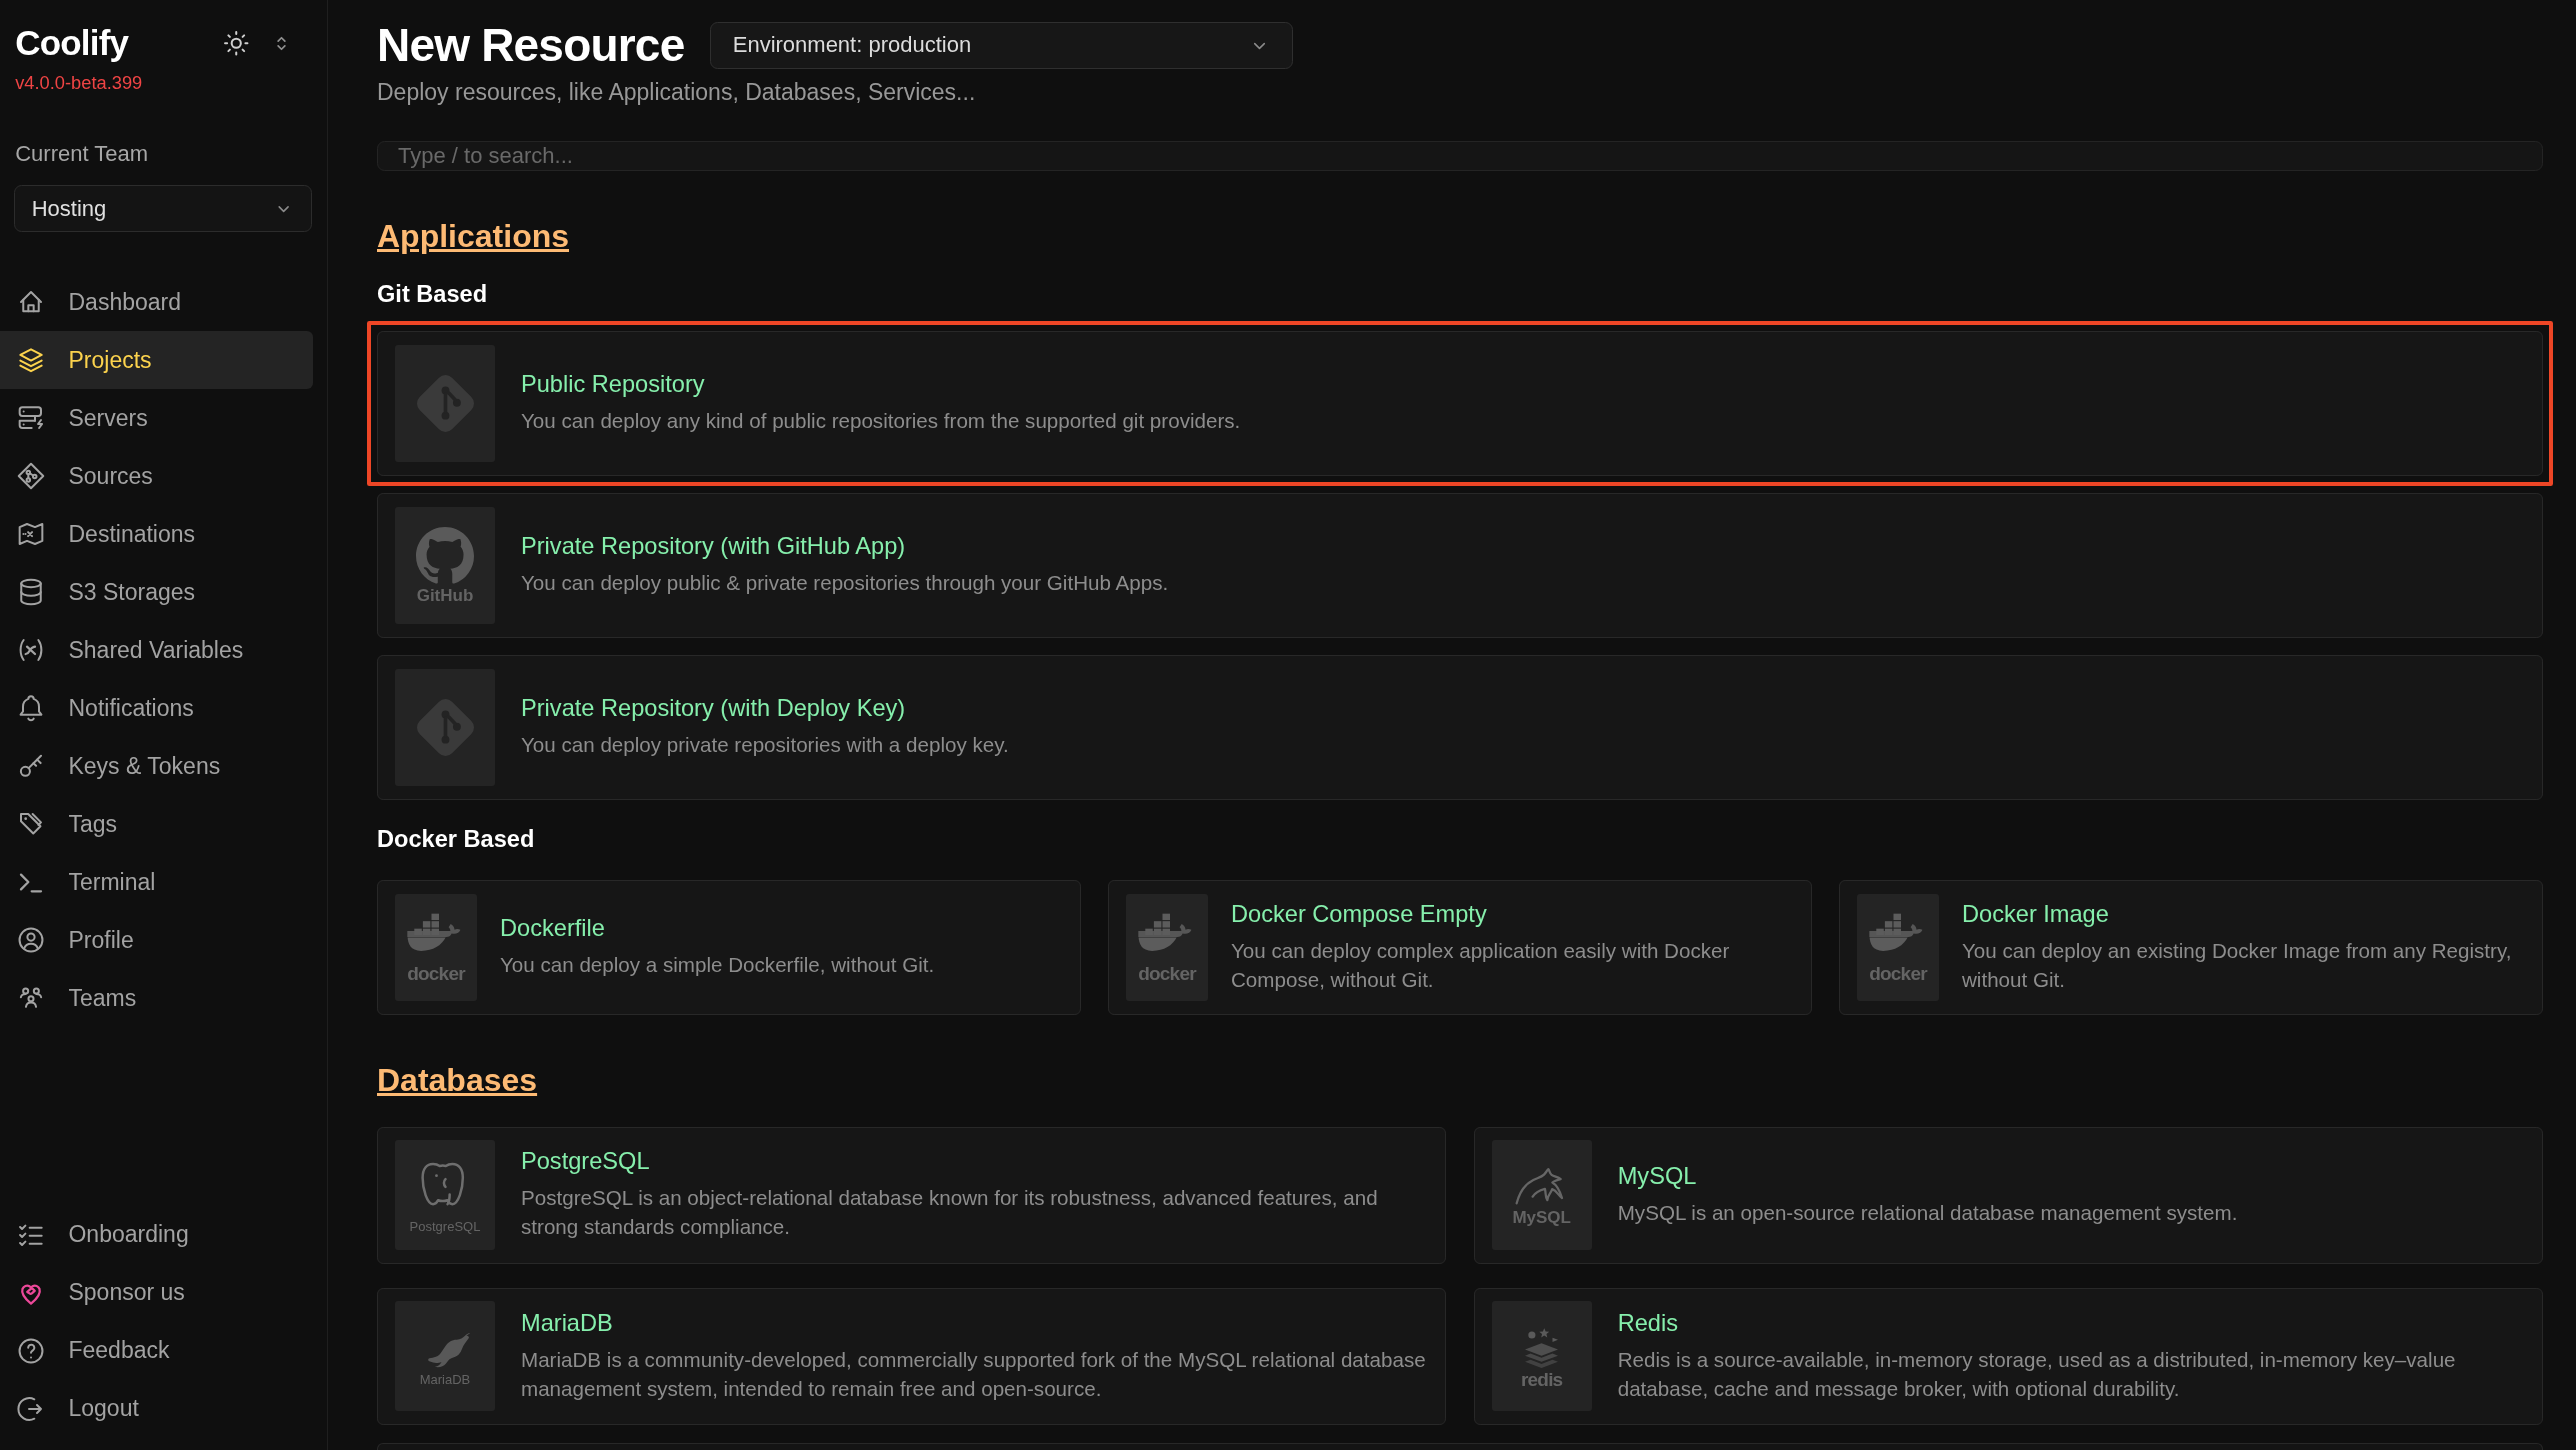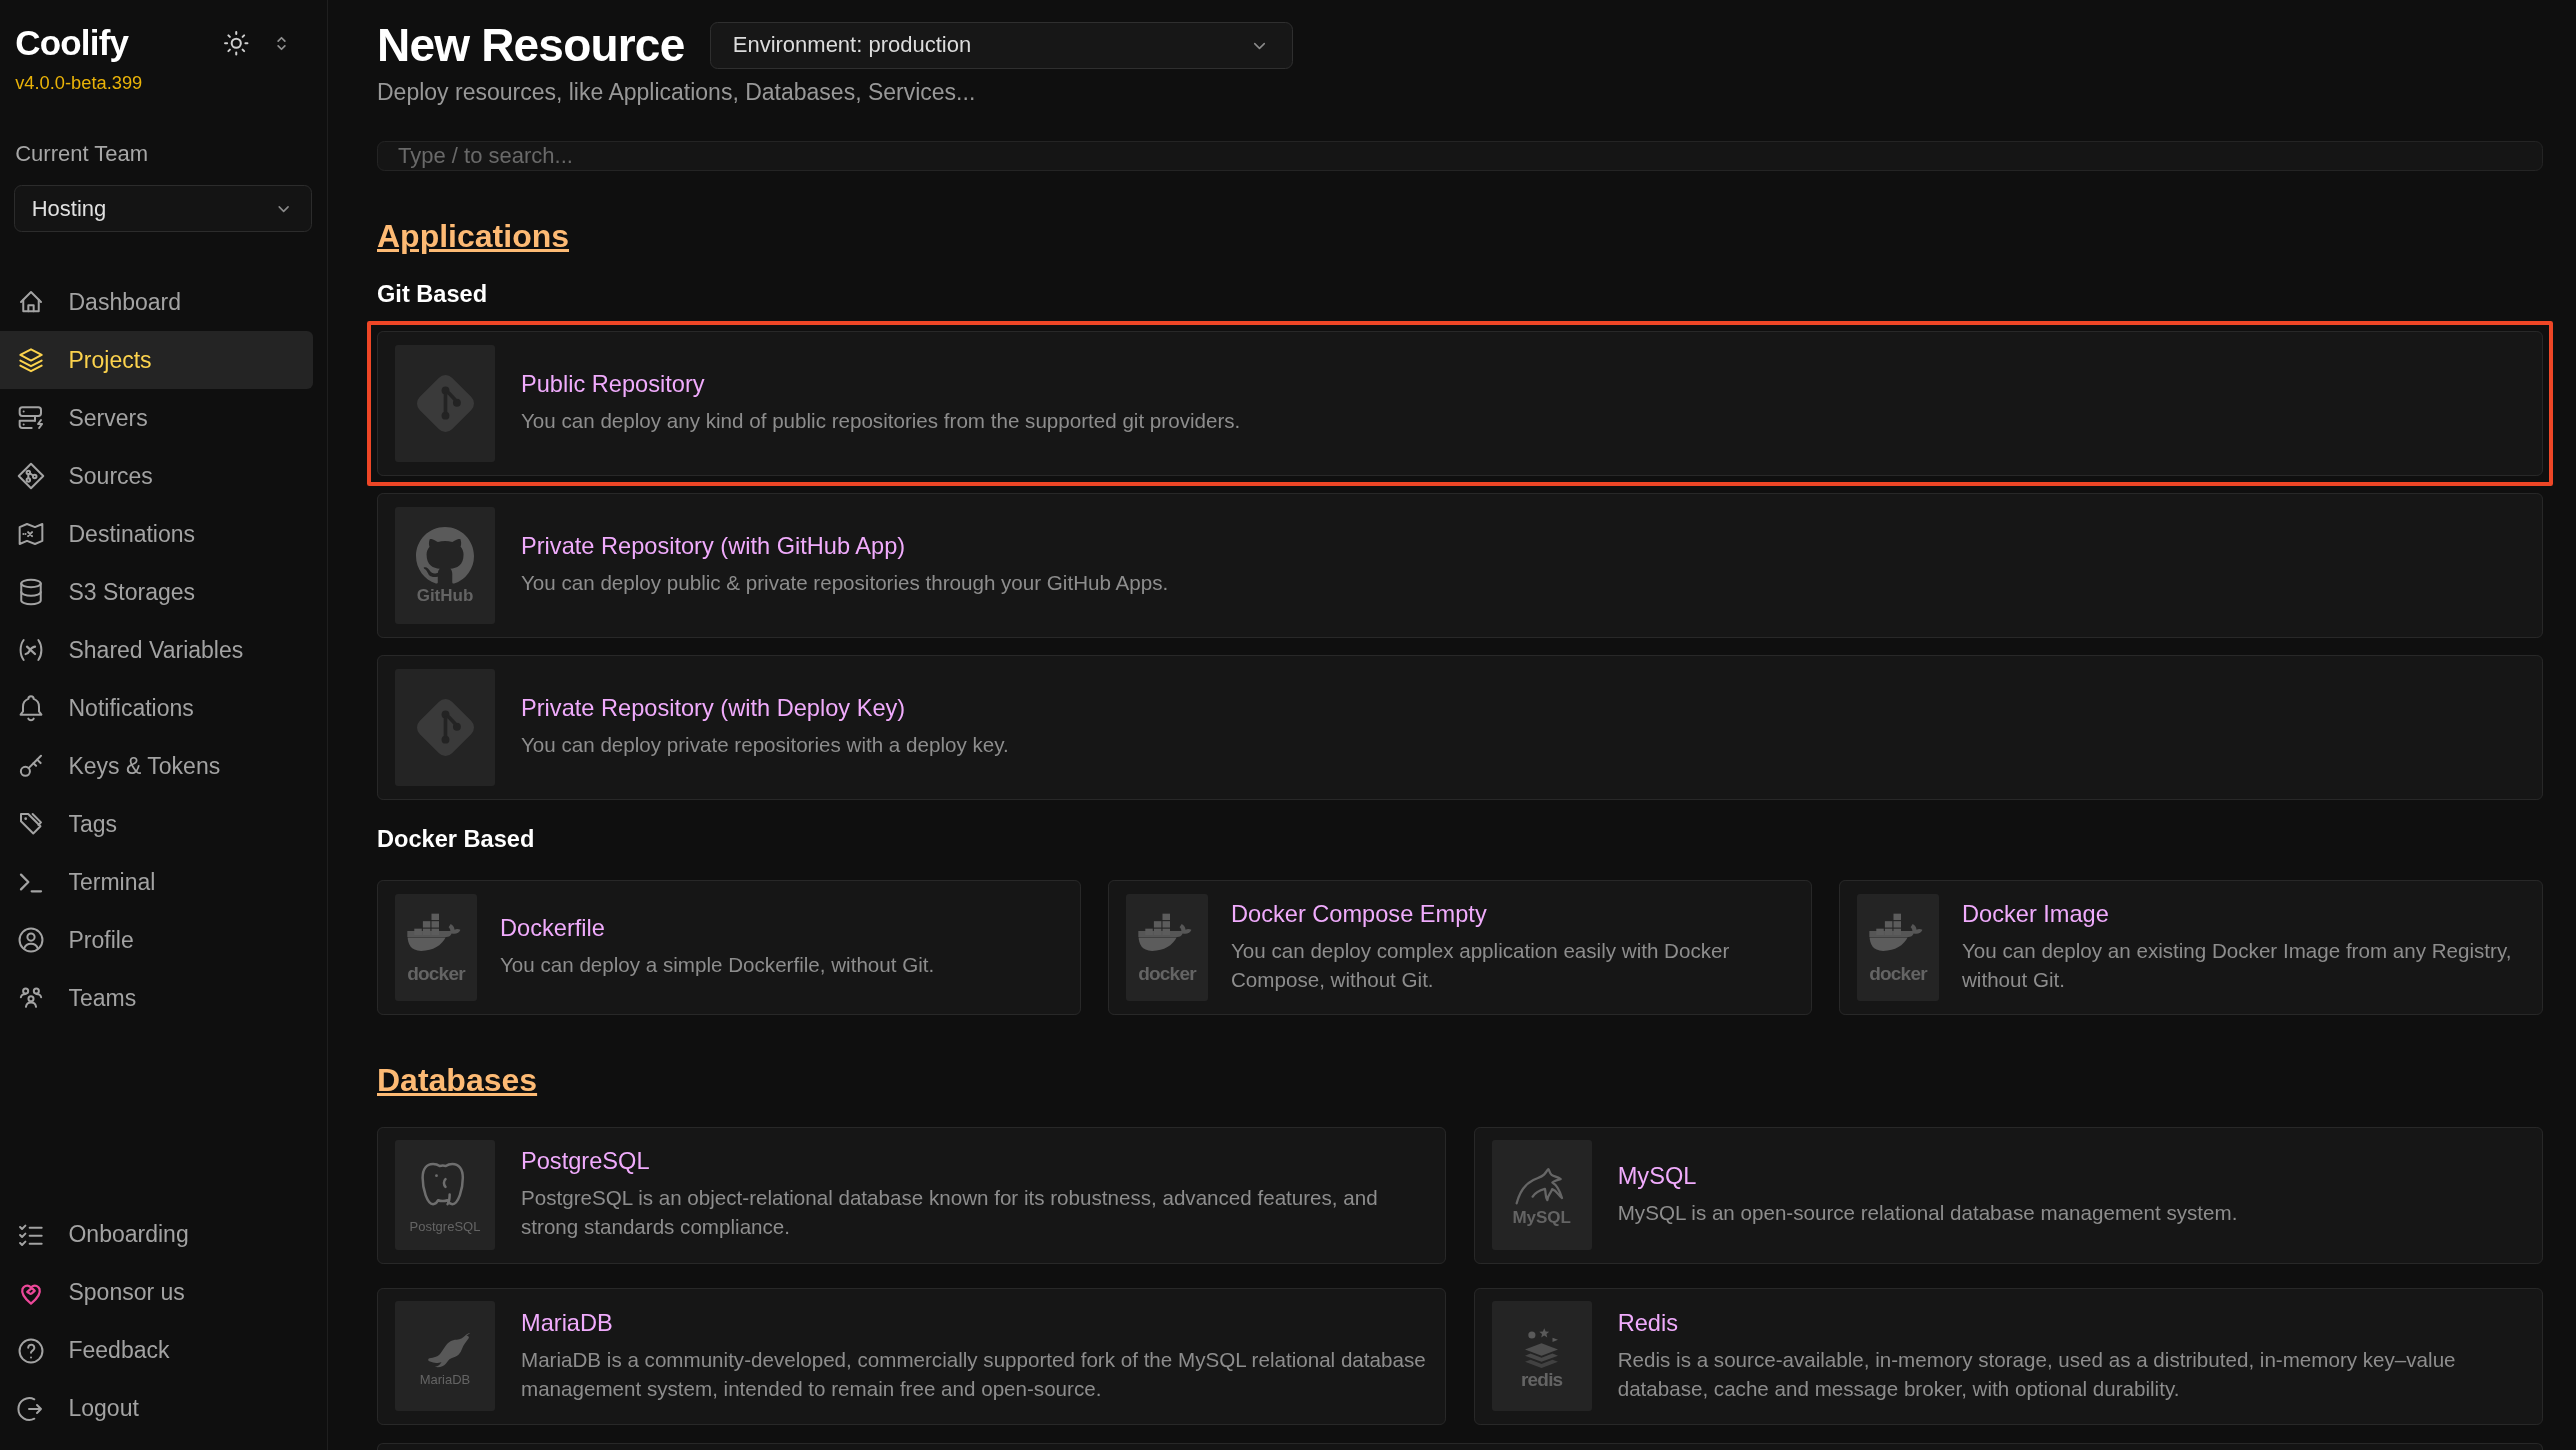--- a/index.html
+++ b/index.html
@@ -27,21 +27,21 @@
   .sidebar{
     width:328px;flex:none;height:100%;
     border-right:1.5px solid #1f1f1f;
     display:flex;flex-direction:column;
     background:var(--bg);
   }
   .brand-row{display:flex;align-items:center;margin:23px 34px 0 15.2px;}
   .brand{font-size:35px;font-weight:700;letter-spacing:-0.8px;color:#fff;}
   .brand-icons{margin-left:auto;display:flex;align-items:center;gap:18.3px;color:#cfcfcf;}
   .brand-icons .sel{color:#8f8f8f;}
-  .version{margin:9.1px 0 0 15.2px;font-size:18.3px;color:#eab308;}
+  .version{margin:9.1px 0 0 15.2px;font-size:18.3px;color:#ef4444;}
   .team-label{margin:47px 0 0 15.2px;font-size:22px;color:#a6a6a6;}
   .team-select{
     margin:18.3px 15.2px 0 13.7px;height:47px;
     border:1.5px solid #2c2c2c;border-radius:7.6px;background:#141414;
     display:flex;align-items:center;padding:0 17px;
     font-size:22px;color:#e0e0e0;cursor:pointer;
   }
   .team-select .chev{margin-left:auto;color:#8a8a8a;}
   .nav{margin-top:41px;display:flex;flex-direction:column;}
   .nav-item{
@@ -87,21 +87,21 @@
     border-radius:2.3px;pointer-events:none;
   }
   .tile{
     width:100px;height:117px;background:var(--tile);border-radius:3px;
     margin-right:26px;flex:none;display:flex;flex-direction:column;
     align-items:center;justify-content:center;padding:6.1px 3px;gap:1.5px;
   }
   .logo-text{font-size:17px;font-weight:700;color:#646464;line-height:1;}
   .logo-text.small{font-size:13px;font-weight:400;}
   .logo-text.lower{font-size:19px;letter-spacing:-0.8px;text-align:right;}
-  .card-title{font-size:23.6px;color:#f0abfc;margin-bottom:9.1px;}
+  .card-title{font-size:23.6px;color:#86efac;margin-bottom:9.1px;}
   .card-desc{font-size:20.6px;color:var(--muted);line-height:1.4;max-width:1790px;}
   .docker-grid{margin-top:27.4px;display:grid;grid-template-columns:repeat(3,1fr);gap:27px;}
   .docker-grid .card{height:135px;}
   .docker-grid .tile{width:82px;height:107px;margin-right:23px;}
   .db-grid{margin-top:27.4px;display:grid;grid-template-columns:repeat(2,1fr);column-gap:27.4px;row-gap:24.4px;}
   .db-grid .card{height:137px;}
   .db-grid .tile{height:110px;}
   .partial-card{
     margin-top:18.3px;height:10.7px;background:#141414;
     border:1.5px solid var(--card-border);border-bottom:none;

